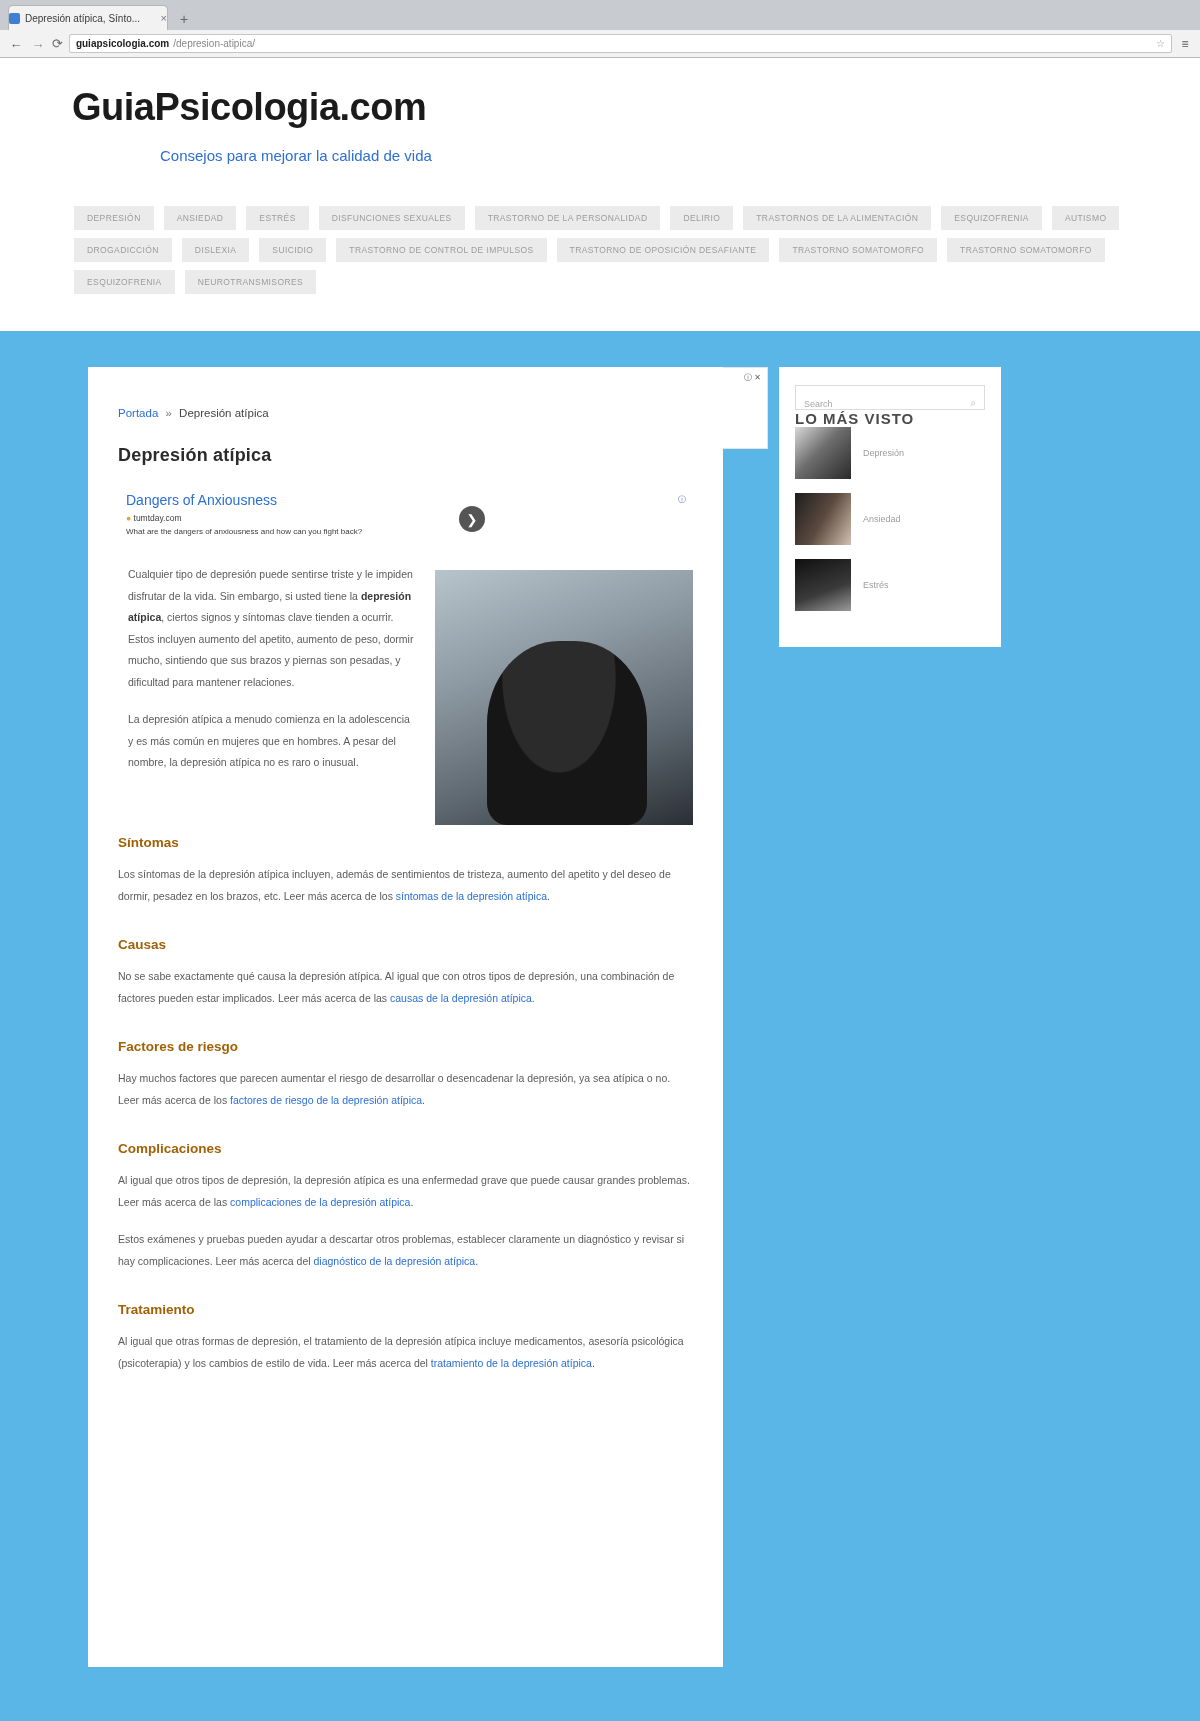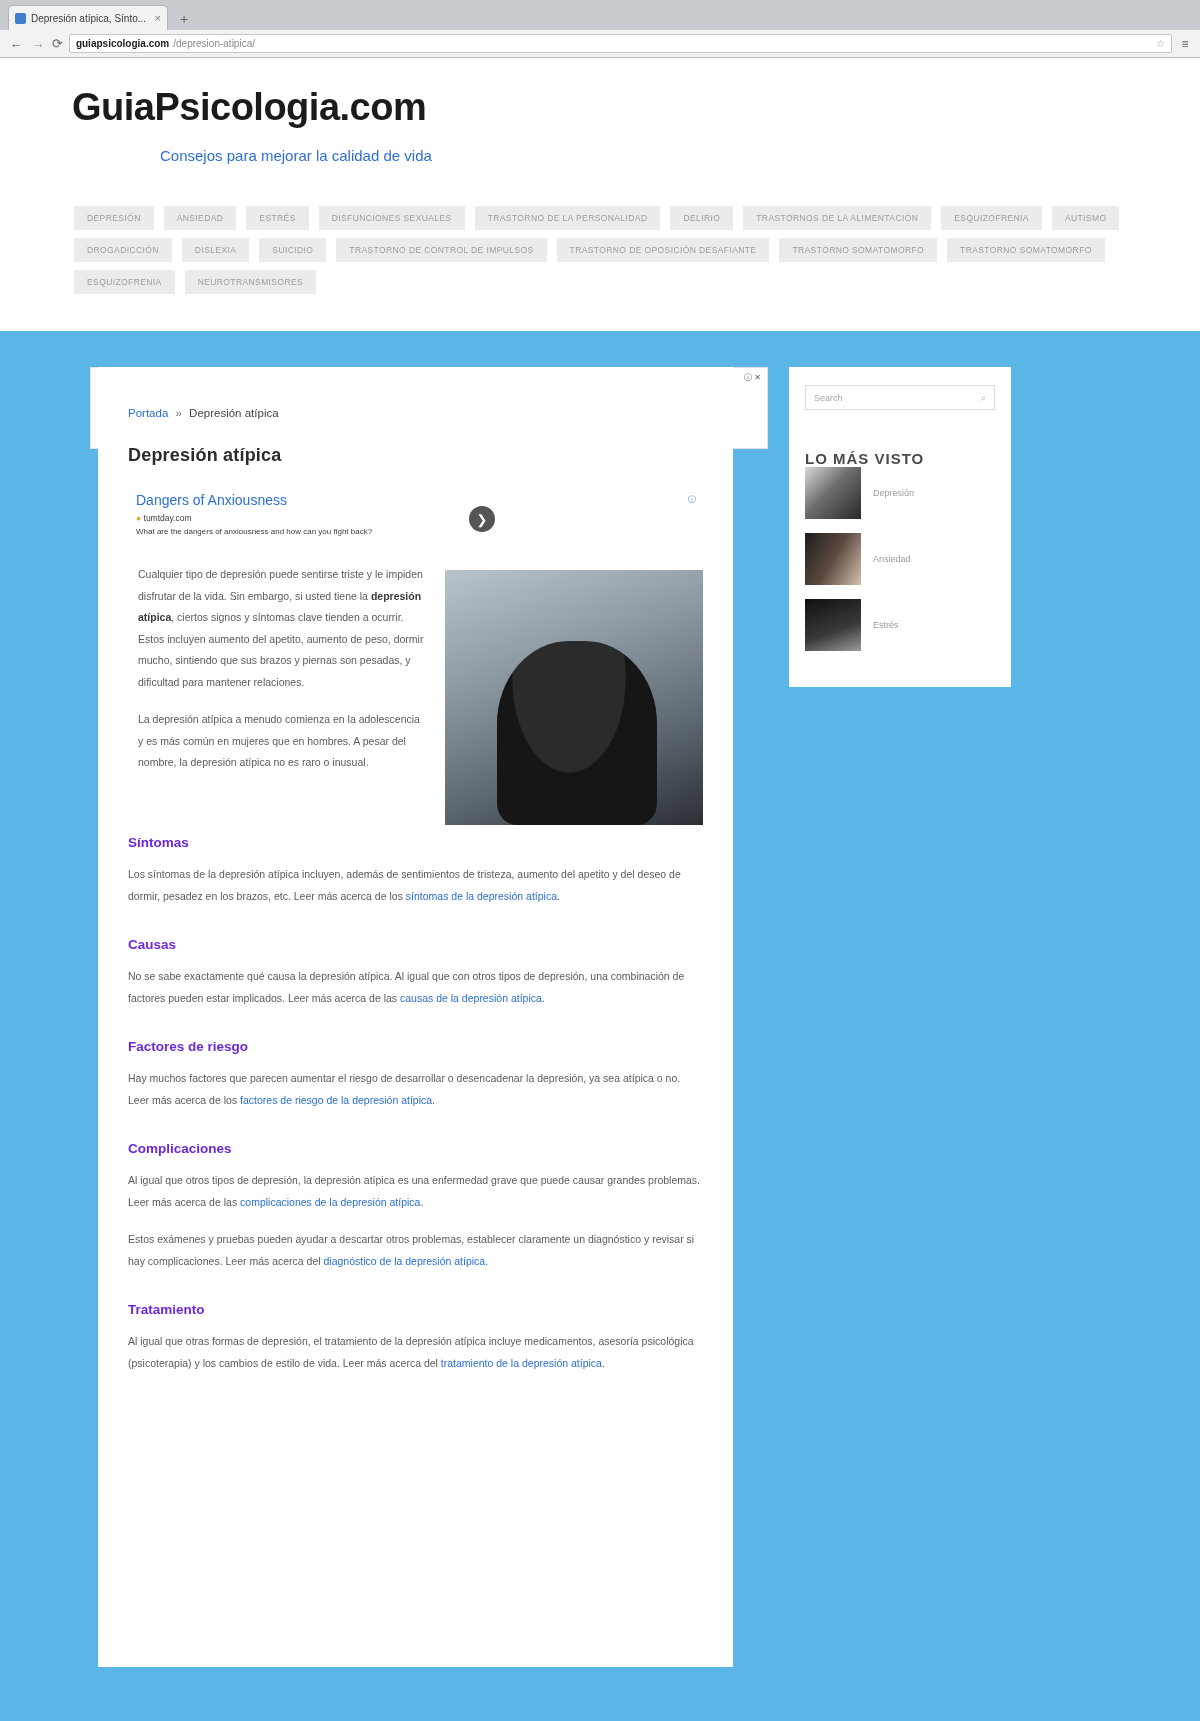--- a/index.html
+++ b/index.html
@@ -26,21 +26,21 @@
     align-items: flex-end;
   }
   .tab {
     height: 25px;
     width: 160px;
     background: #f2f2f2;
     border-top-left-radius: 5px;
     border-top-right-radius: 5px;
     display: flex;
     align-items: center;
-    padding: 0 6px;
+    padding: 0 0;
     font-size: 10px;
     color: #3a3a3a;
     border: 1px solid #b6b6b6;
     border-bottom: none;
     position: relative;
     z-index: 2;
   }
   .tab .favicon {
     width: 11px; height: 11px;
     background: #3f7fd1;
@@ -172,21 +172,21 @@
     display: flex; align-items: center; justify-content: center;
   }
   .ad-badge {
     position: absolute; right: 6px; top: 4px;
     font-size: 8px; color: #666;
   }
 
   .article {
     background: #fff;
     width: 635px;
-    margin-left: 12px;
+    margin-left: 2px;
     padding: 40px 30px 20px 30px;
     position: relative;
     z-index: 2;
     min-height: 1300px;
   }
   .breadcrumb { font-size: 11.5px; color: #444; margin-bottom: 26px; }
   .breadcrumb a { color: #2b6fd4; text-decoration: none; }
   .breadcrumb .sep { color: #777; margin: 0 4px; }
   h1.post-title {
     font-size: 18px;
@@ -236,38 +236,37 @@
     font-size: 10.5px;
     line-height: 2.05;
     color: #5b5b5b;
     margin: 0 0 16px 0;
   }
   p.body b { color: #3b3b3b; }
   p.body a { color: #2b6fd4; text-decoration: none; }
   h2.sec {
     font-size: 13.5px;
     font-weight: bold;
-    color: #6d28d9;
+    color: #a16207;
     margin: 30px 0 14px 0;
     clear: both;
   }
   
   .sidebar {
     width: 222px;
     background: #fff;
     padding: 18px 16px 22px 16px;
     margin-top: 0;
   }
   .search-box {
     border: 1px solid #dcdcdc;
     height: 25px;
-    display: flex; align-items: center;
+    display: flex; align-items: flex-end;
     padding: 0 8px;
     font-size: 9px; color: #a8a8a8;
-    margin-bottom: 40px;
   }
   .search-box .mag { margin-left: auto; color: #b0b0b0; font-size: 10px; }
   .widget-title {
     font-size: 15px; letter-spacing: 1px; color: #4a4a4a;
     font-weight: bold; margin-bottom: 0;
   }
   .pop-item { display: flex; gap: 12px; align-items: center; margin-bottom: 14px; }
   .thumb { width: 56px; height: 52px; flex: 0 0 auto; }
   .thumb.t1 { background: linear-gradient(135deg,#d9d9d9,#6d6d6d 45%,#2a2a2a); }
   .thumb.t2 { background: linear-gradient(120deg,#1d1d1d,#5c4a40 50%,#d2c0b0); }

